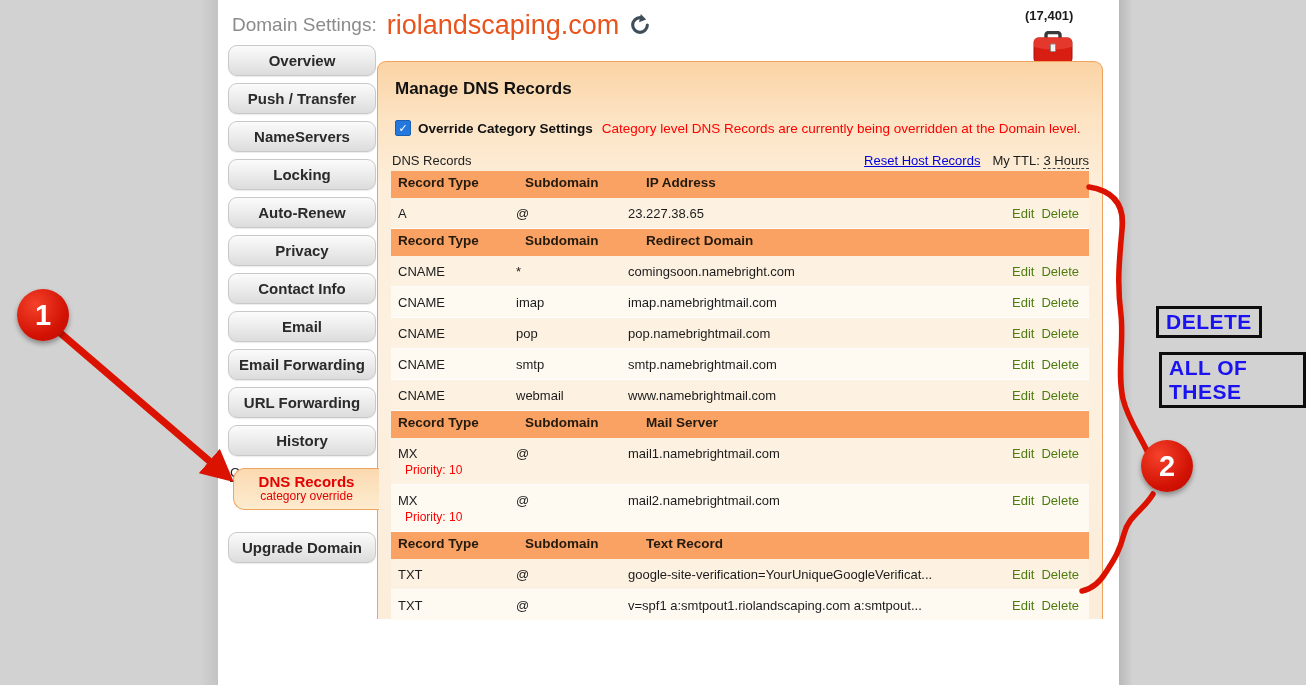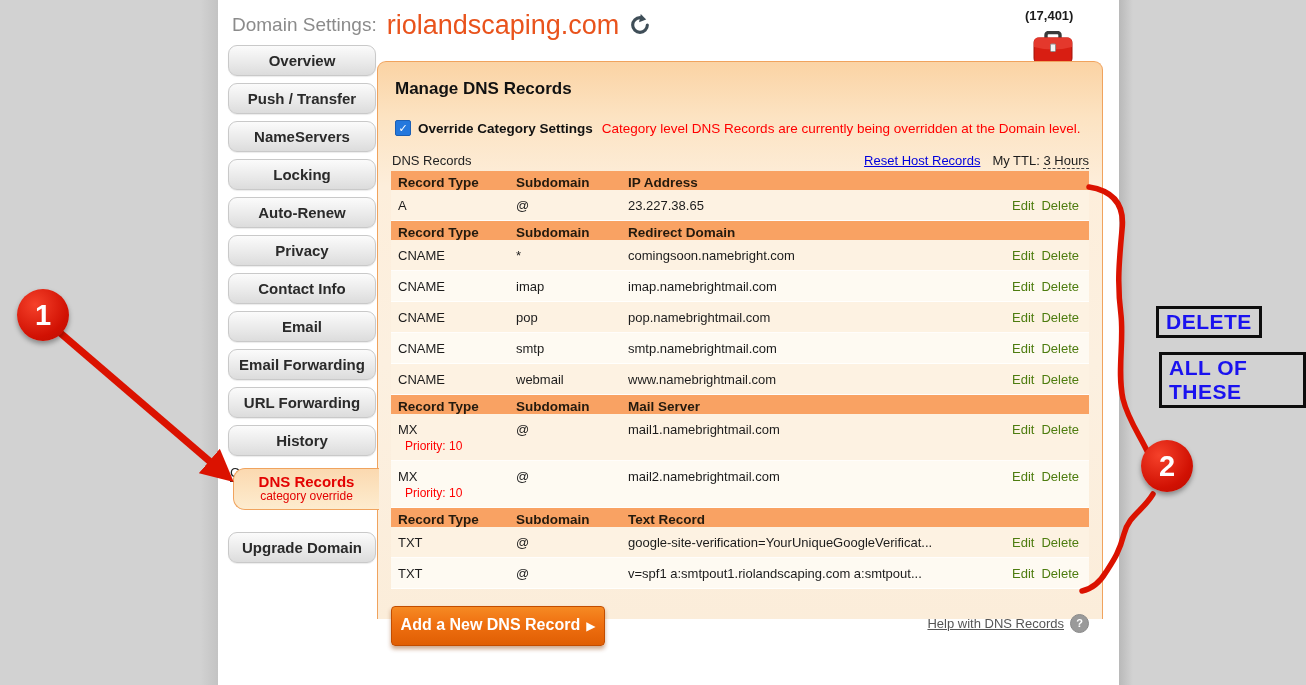--- a/index.html
+++ b/index.html
@@ -59,21 +59,21 @@
   .ov-warning{color:#ff0000;margin-left:2px;}
   .tbl-label-row{display:flex;align-items:baseline;margin:17px 0 3px 1px;font-size:13px;color:#222;}
   .tbl-right{margin-left:auto;display:flex;align-items:baseline;gap:12px;}
   .reset-link{color:#0000dd;text-decoration:underline;cursor:pointer;}
   .ttl{color:#1c1c1c;}
   .ttl-val{border-bottom:1px dashed #444;cursor:pointer;}
   
   .dns-table{width:100%;}
   .dns-head{display:grid;grid-template-columns:118px 112px 1fr 96px;
     background:#f9a263;font-weight:bold;font-size:13.5px;color:#241a0e;
-    padding:4px 0 0 7px;}
+    padding:4px 0 8px 7px;gap:9px;}
   .dns-row{display:grid;grid-template-columns:118px 112px 1fr 96px;
     padding:8px 0 7px 7px;font-size:13px;color:#1c1c1c;align-items:start;
     border-bottom:1px solid rgba(255,255,255,.85);}
   .dns-row.even{background:#fdf2e2;}
   .dns-row.alt{background:#fefaf2;}
   .note{color:#ff0000;font-size:12px;margin:2px 0 0 7px;}
   .c-actions{text-align:right;padding-right:10px;white-space:nowrap;}
   .row-link{color:#4d7c0f;font-size:13px;margin-left:7px;cursor:pointer;}
   
   .panel-footer{display:flex;align-items:flex-start;margin-top:17px;}
@@ -278,29 +278,20 @@
         <div class="dns-row alt">
           <div class="c-type">
             <div>TXT</div>
           </div>
           <div class="c-sub">@</div>
           <div class="c-val">v=spf1 a:smtpout1.riolandscaping.com a:smtpout...</div>
           <div class="c-actions"><a class="row-link">Edit</a><a class="row-link">Delete</a></div>
         </div>
       </div>
 
-    <div class="panel-footer">
-      <div class="add-btn">
-        <span>Add a New DNS Record</span><span class="add-arrow">▶</span>
-      </div>
-      <div class="help-wrap">
-        <a class="help-link">Help with DNS Records</a>
-        <span class="help-badge">?</span>
-      </div>
-    </div>
   </div>
 </div>
 
 <svg class="overlay">
   <defs>
     <marker id="ah" markerWidth="4.6" markerHeight="4.6" refX="2.2" refY="2.3" orient="auto">
       <path d="M0,0 L4.6,2.3 L0,4.6 Z" fill="#db1200"></path>
     </marker>
   </defs>
   <line x1="58" y1="331" x2="221" y2="471" stroke="#db1200" stroke-width="7" marker-end="url(#ah)"></line>

